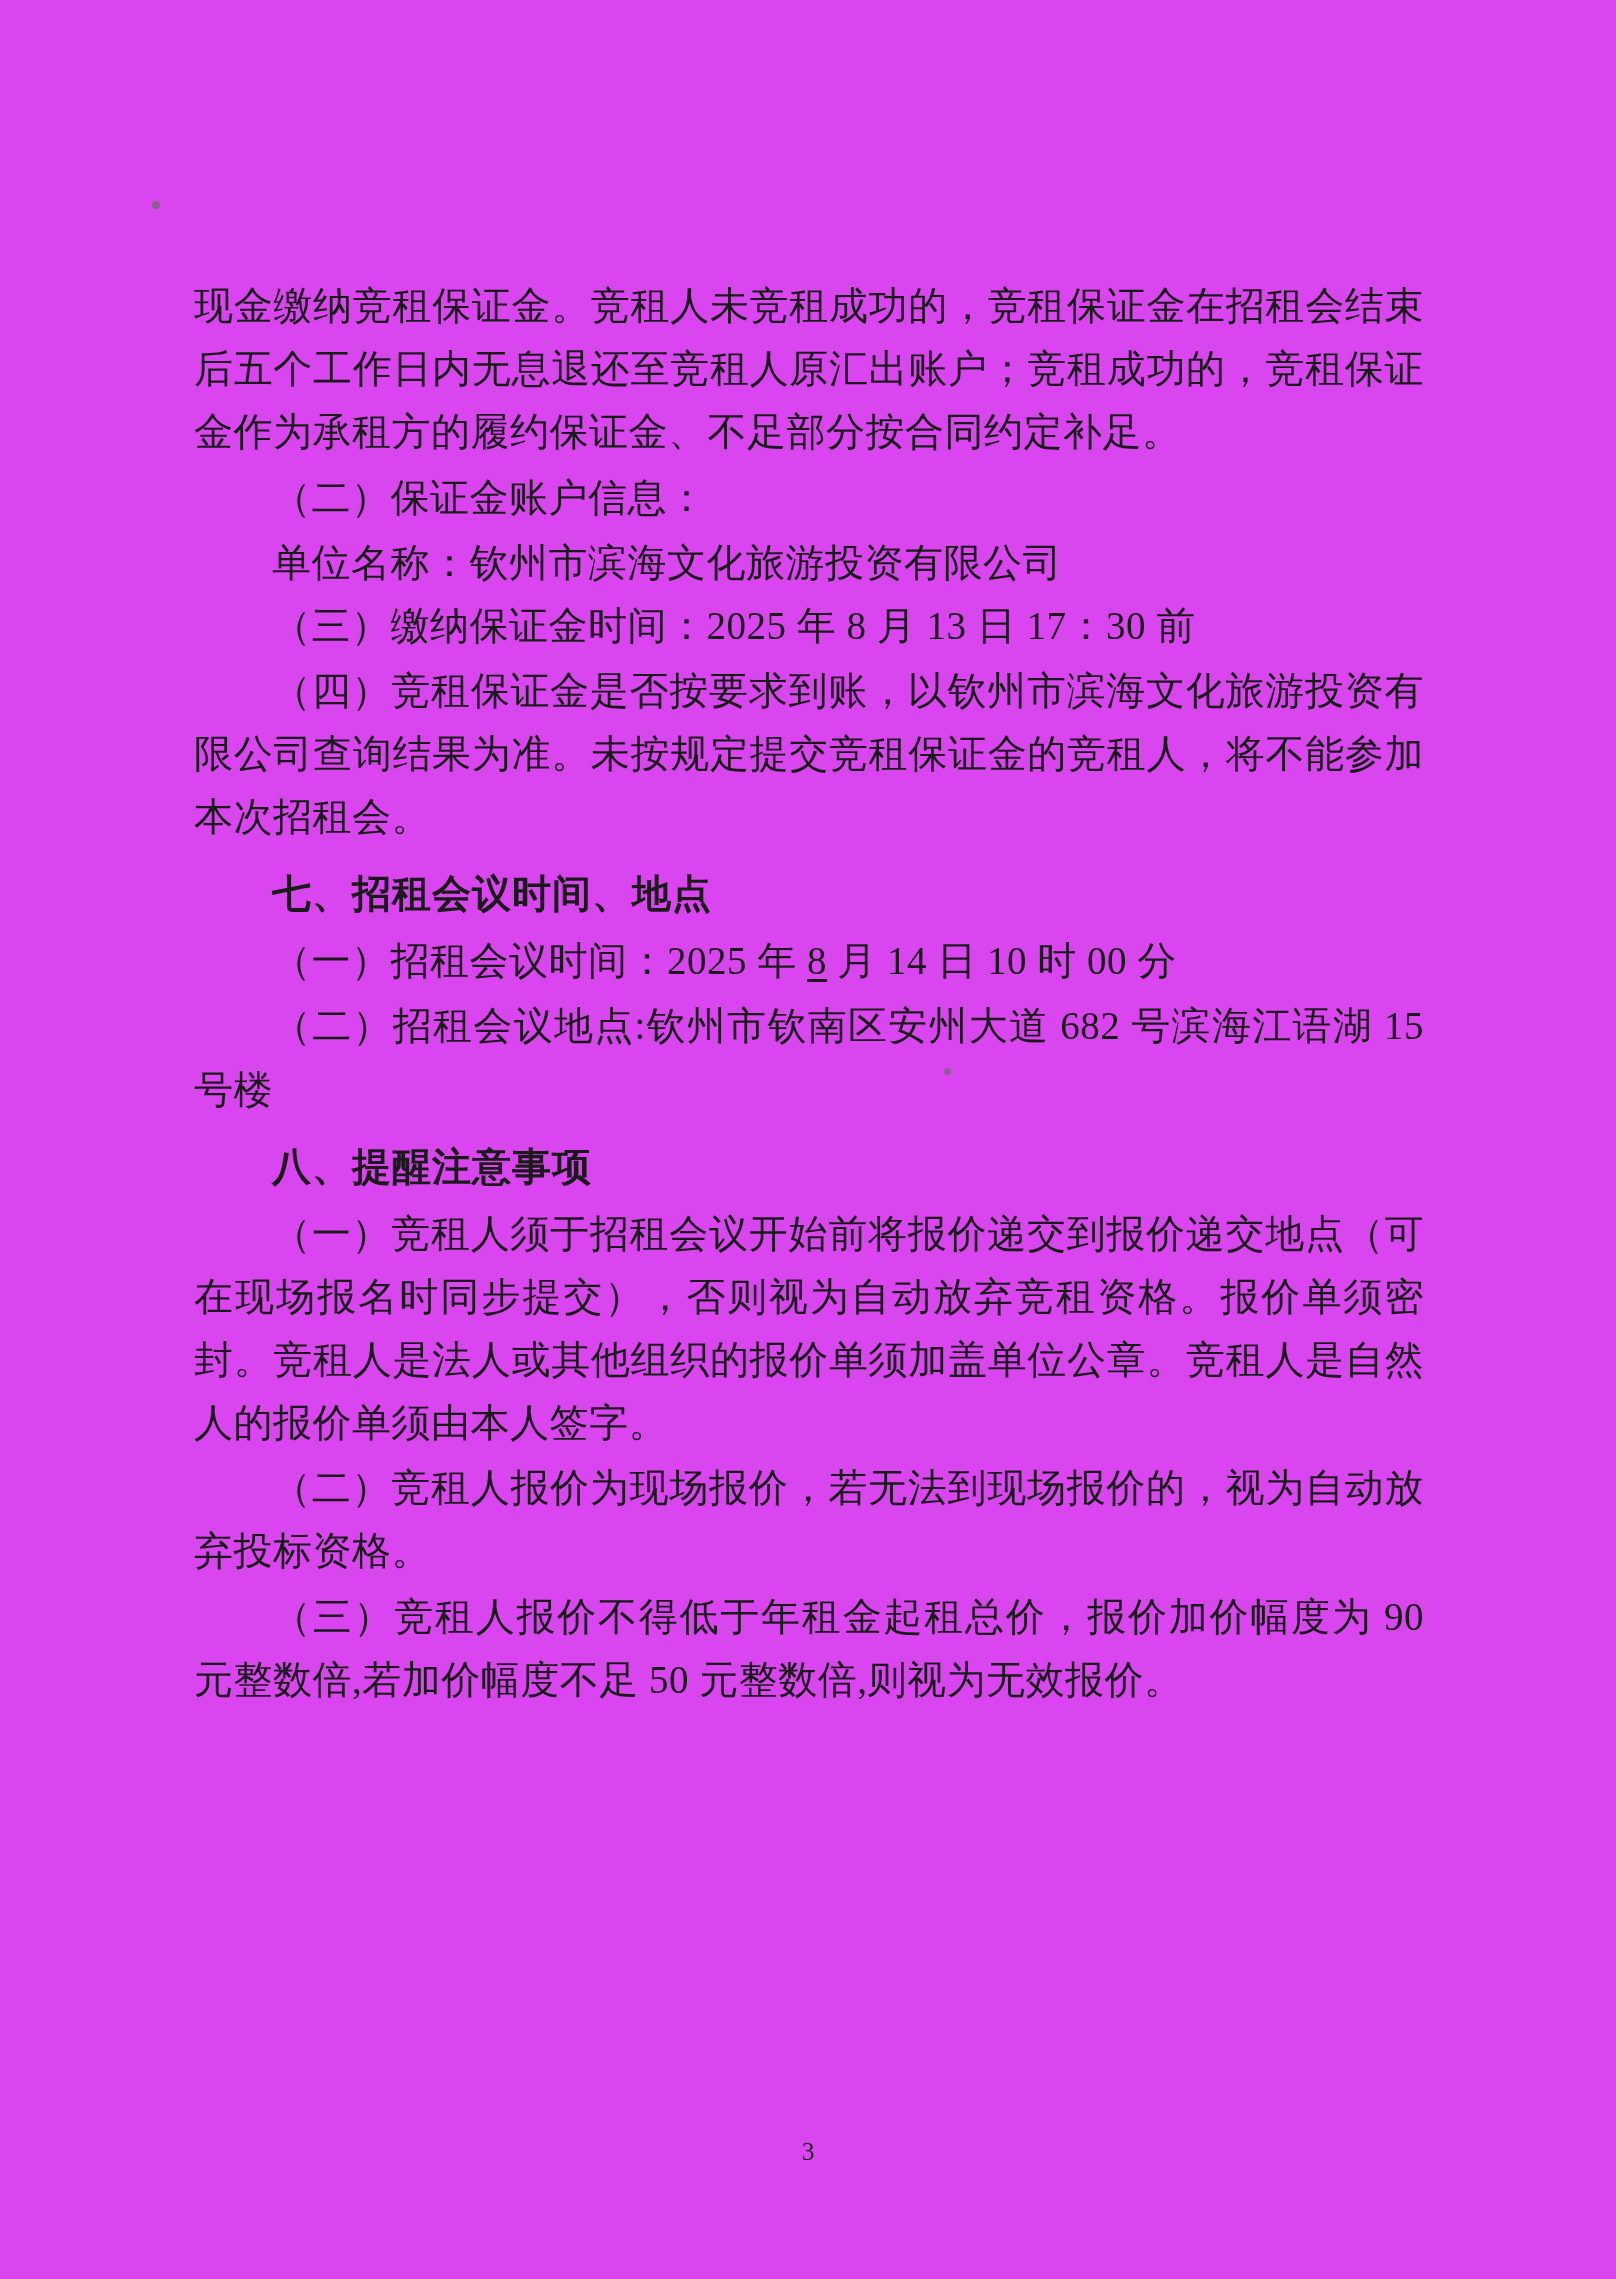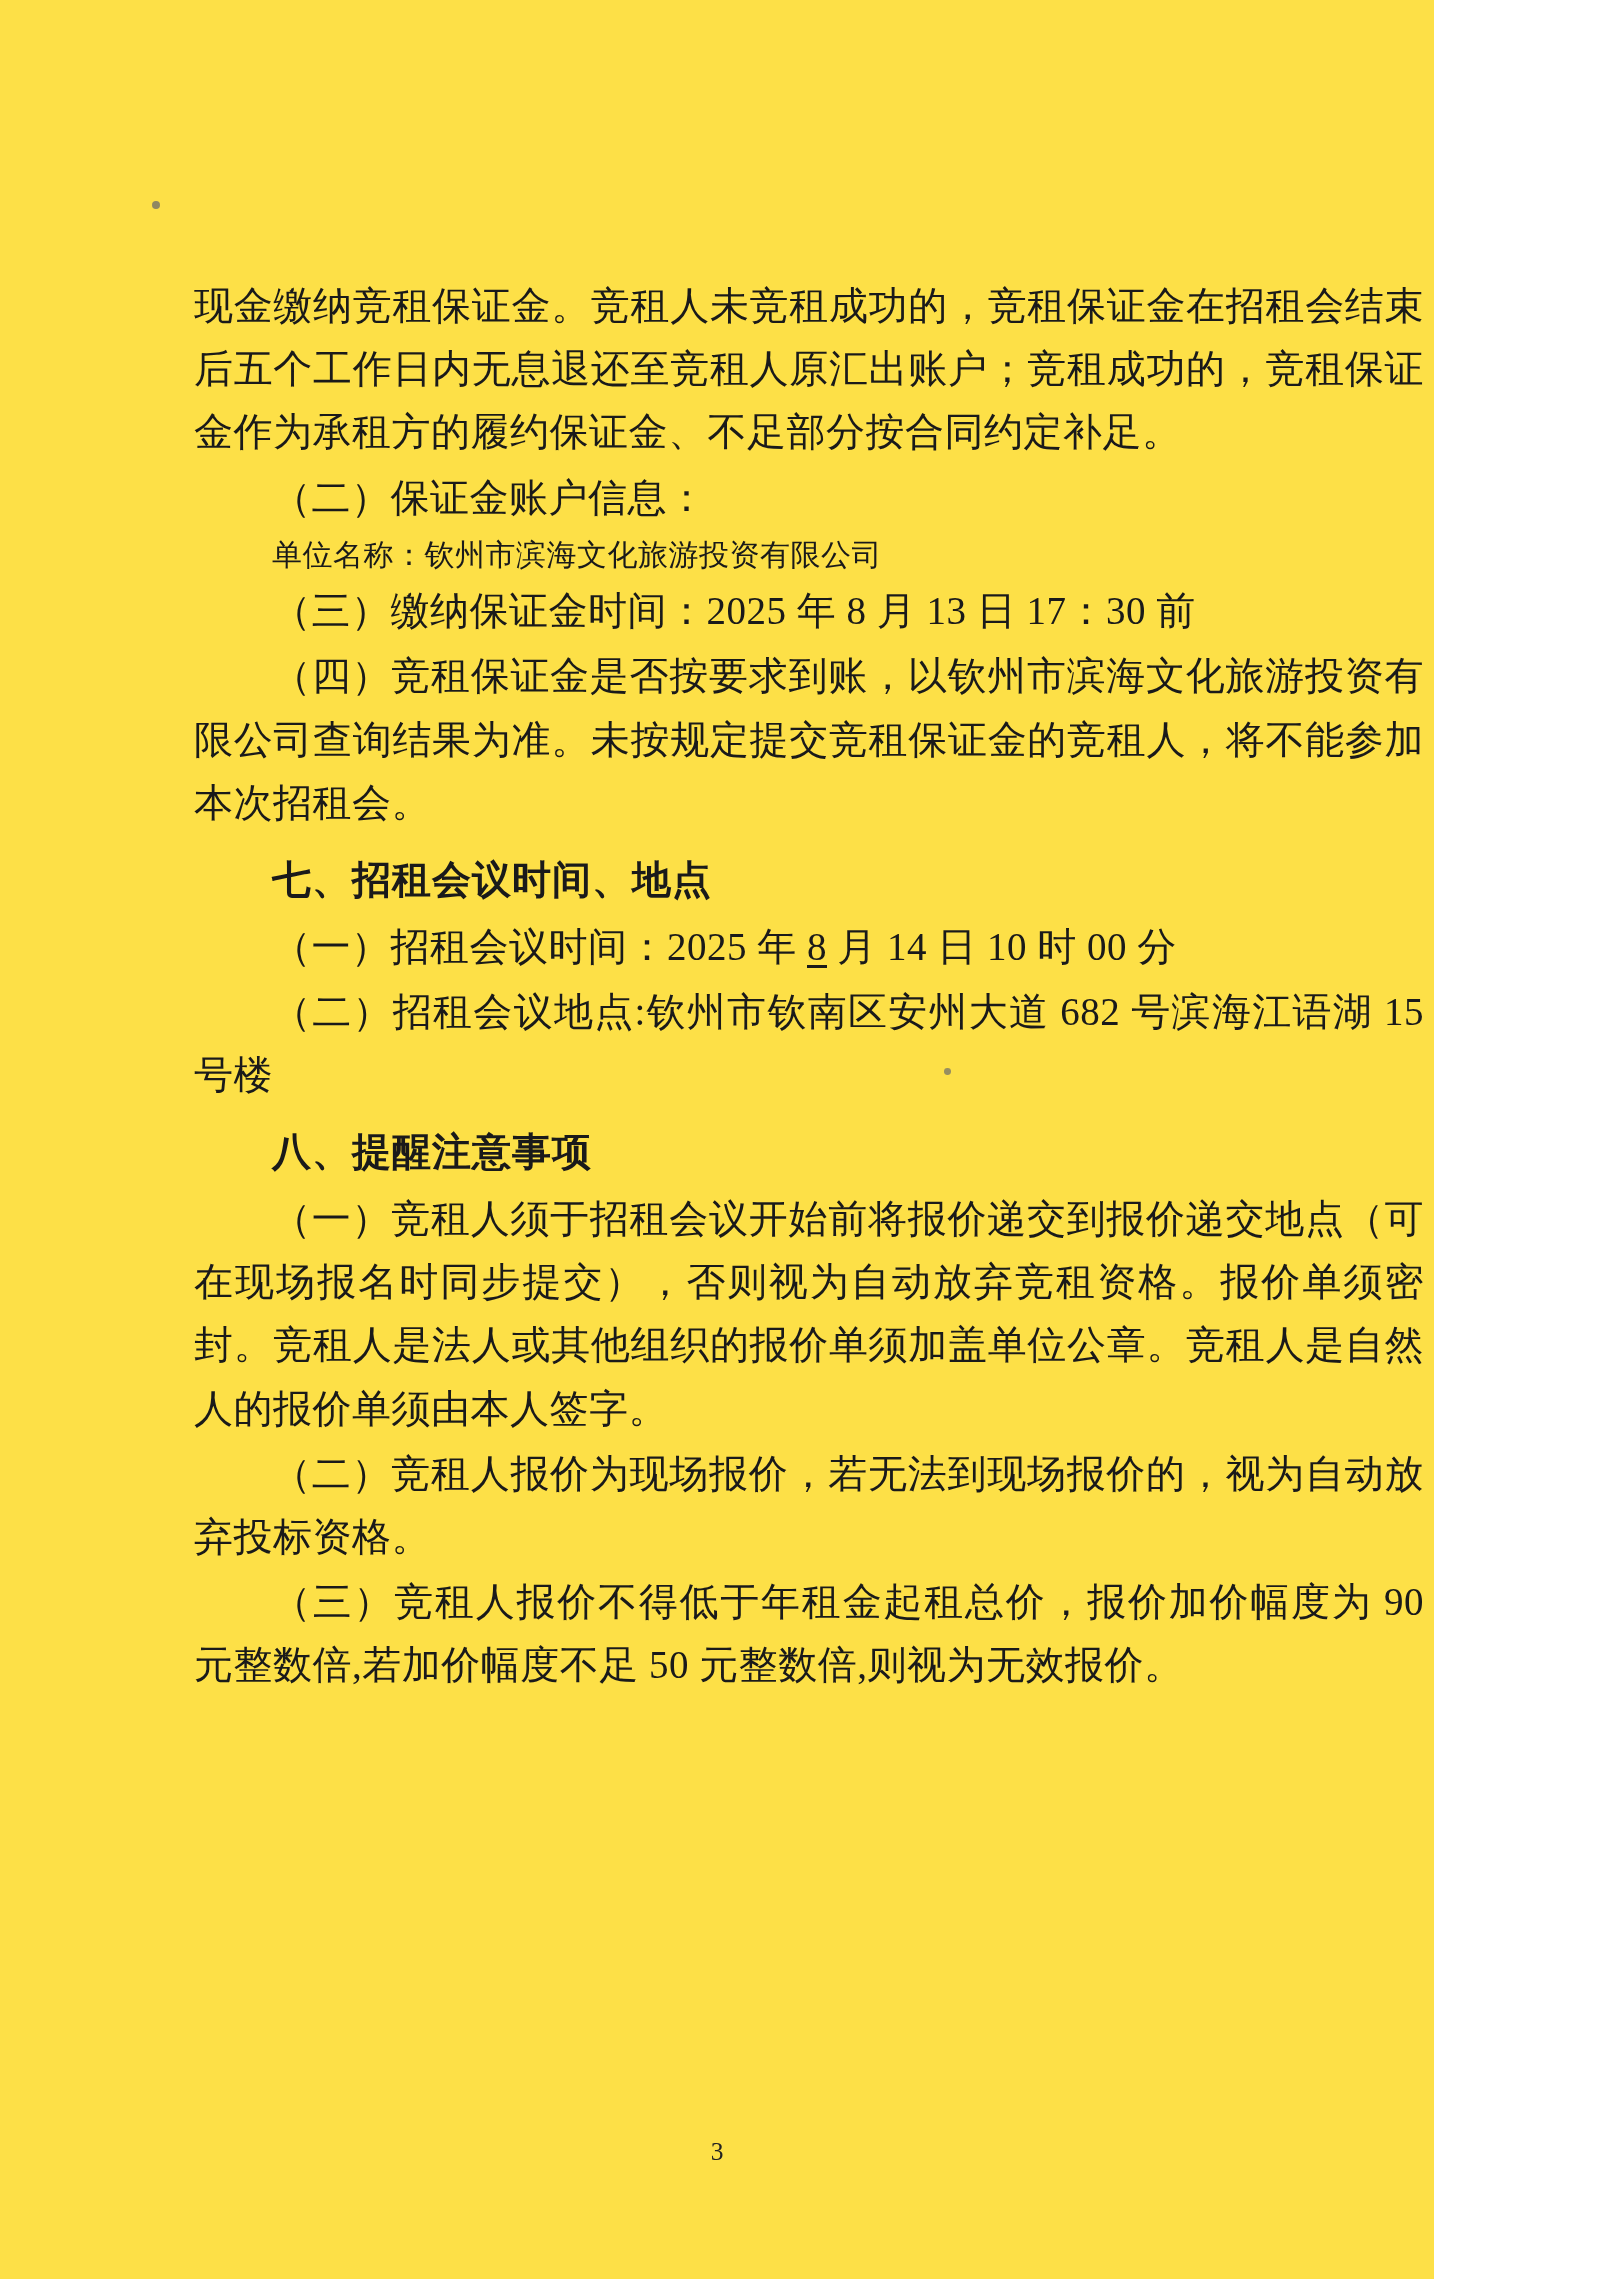--- a/index.html
+++ b/index.html
@@ -6,23 +6,23 @@
     margin: 0;
     padding: 0;
     background: #ffffff;
   }
   body {
     font-family: "Liberation Serif", "DejaVu Serif", serif;
     color: #1a1a1a;
   }
   .page {
     position: relative;
-    width: 1434px;
+    width: 1616px;
     height: 2280px;
-    background: #fde047;
+    background: #d946ef;
     box-sizing: border-box;
     overflow: hidden;
   }
   .content {
     position: absolute;
     left: 194px;
     top: 274px;
     width: 1230px;
   }
   .para {
@@ -39,21 +39,21 @@
   .heading {
     font-size: 39px;
     font-weight: bold;
     line-height: 1.62;
     margin: 13.7px 0 3.9px 0;
     text-indent: 78px;
     letter-spacing: 1px;
     font-family: "Liberation Sans", "DejaVu Sans", sans-serif;
   }
   .info-line {
-    font-size: 30px;
+    font-size: 39px;
     line-height: 1.62;
     margin: 0;
     text-indent: 78px;
     letter-spacing: 0.5px;
   }
   .spacer-wide {
     display: inline-block;
     width: 51px;
   }
   .underline {

